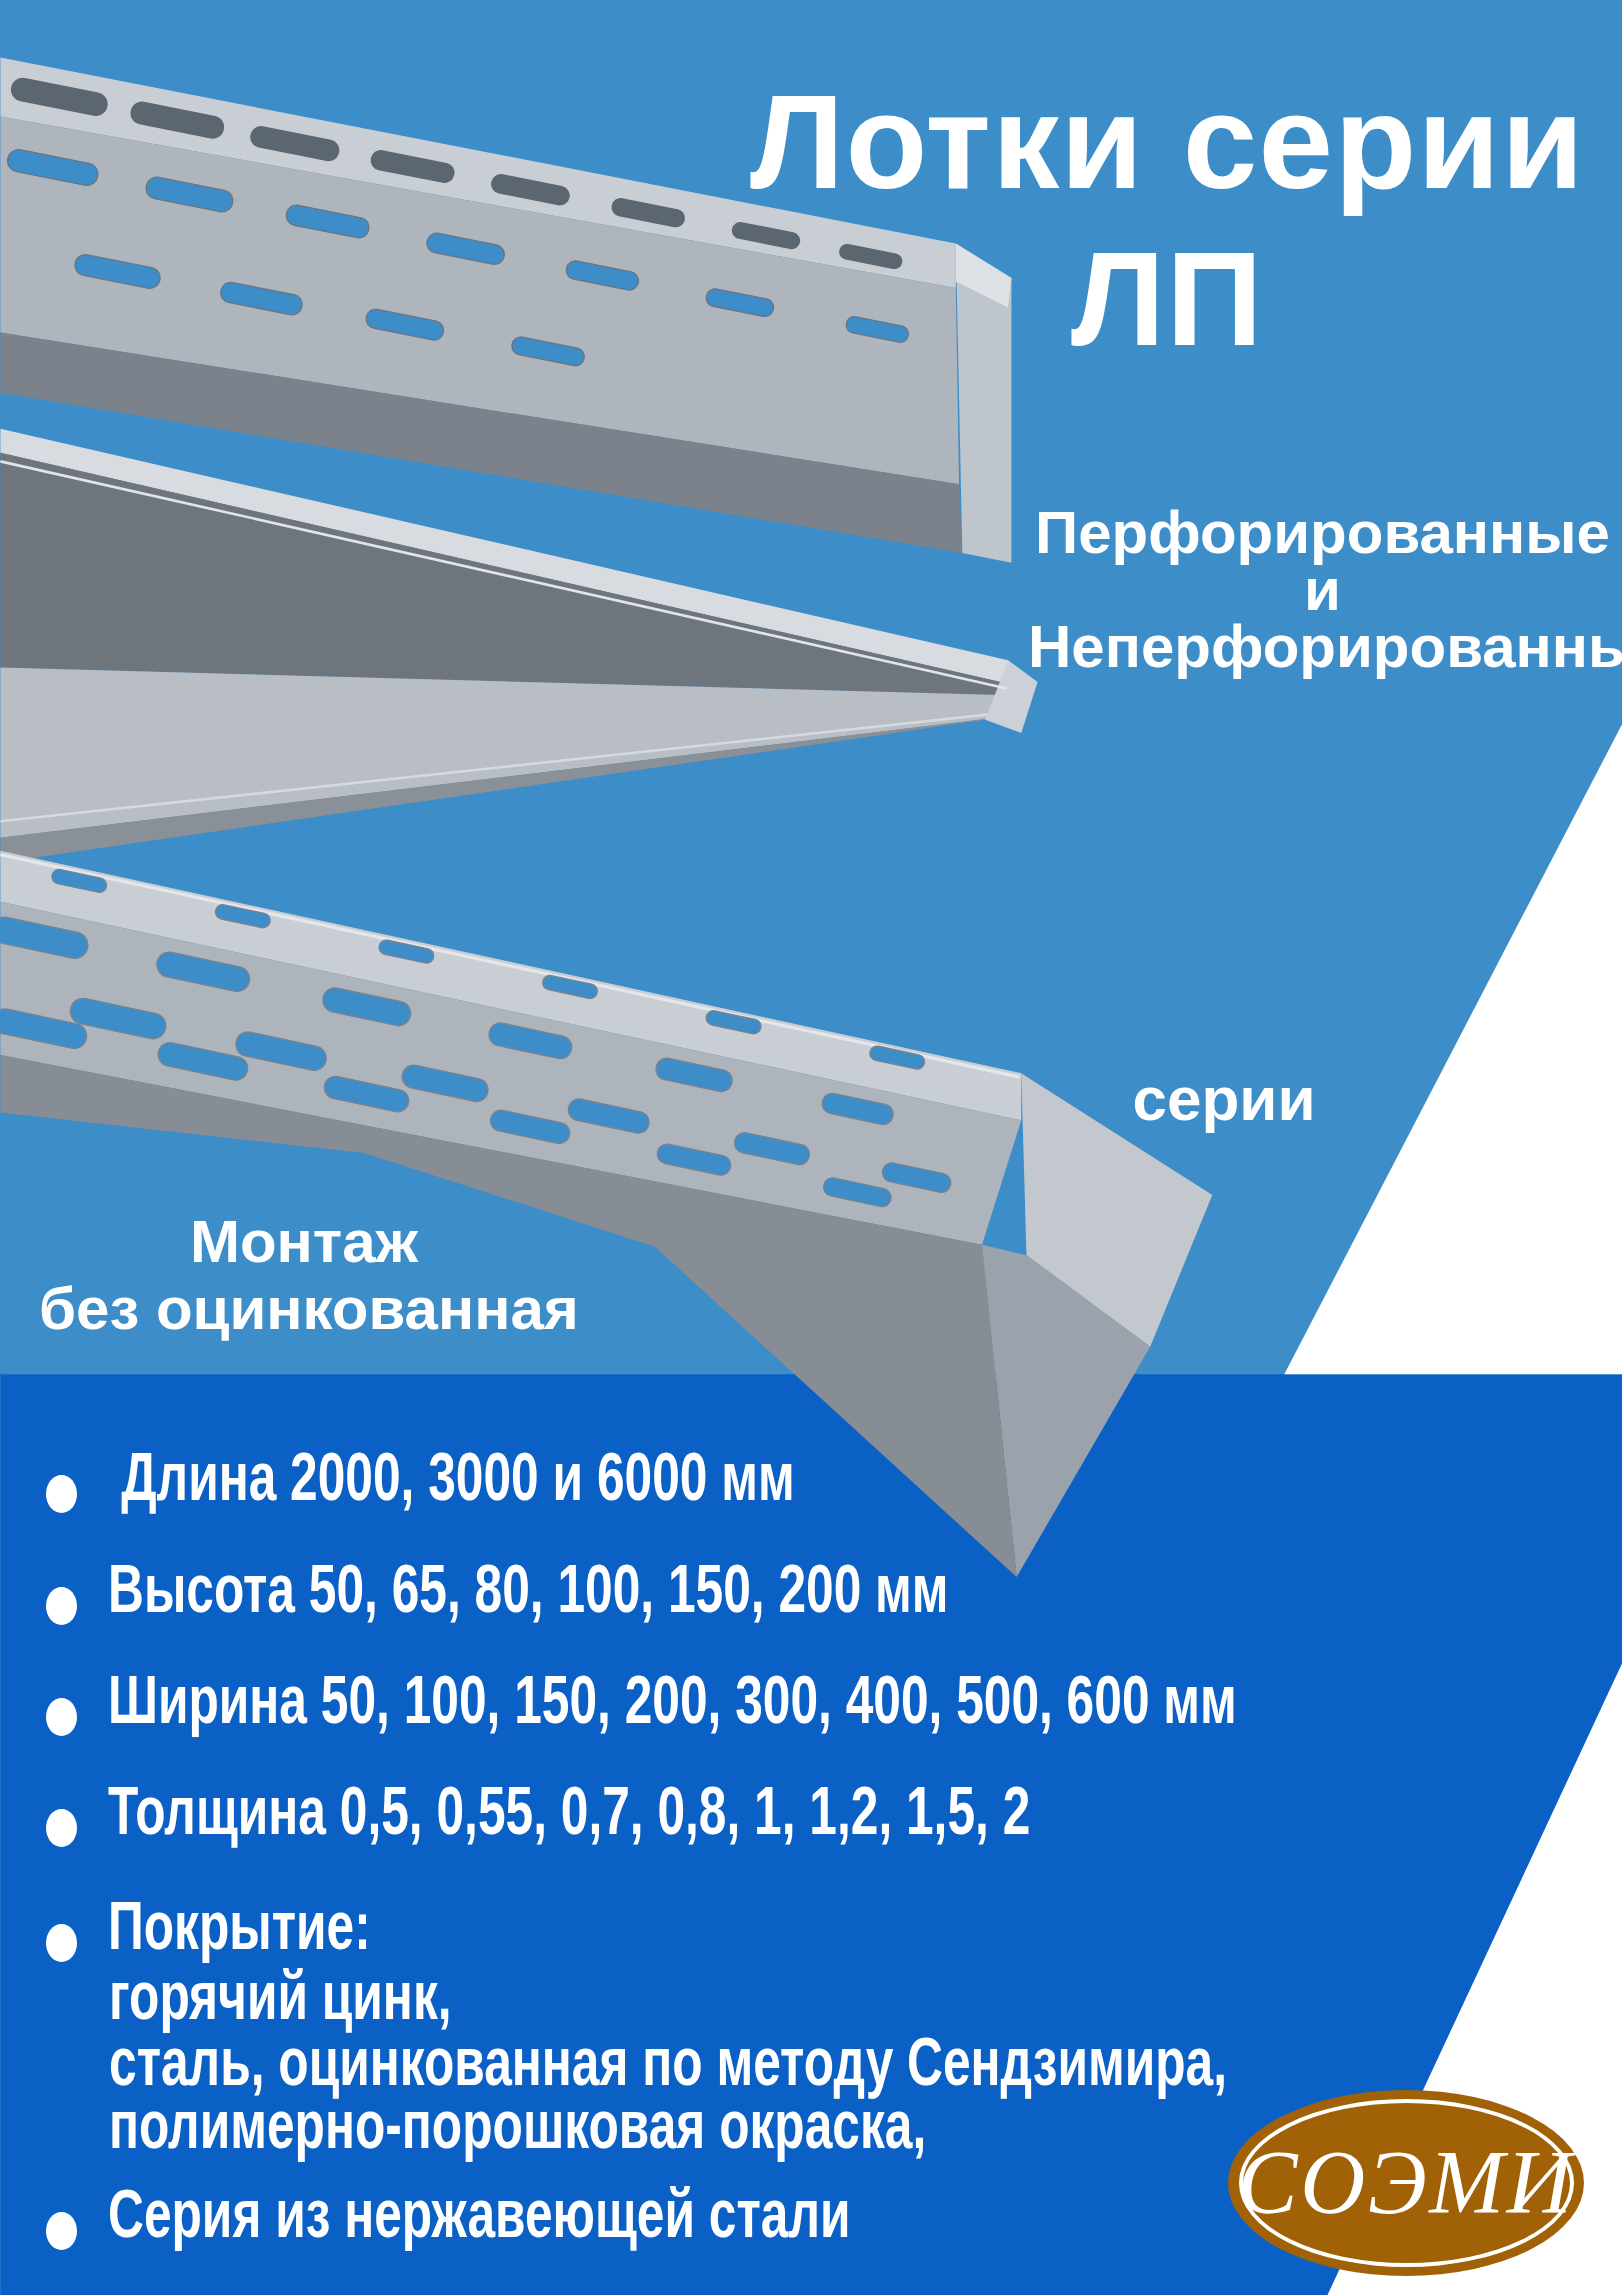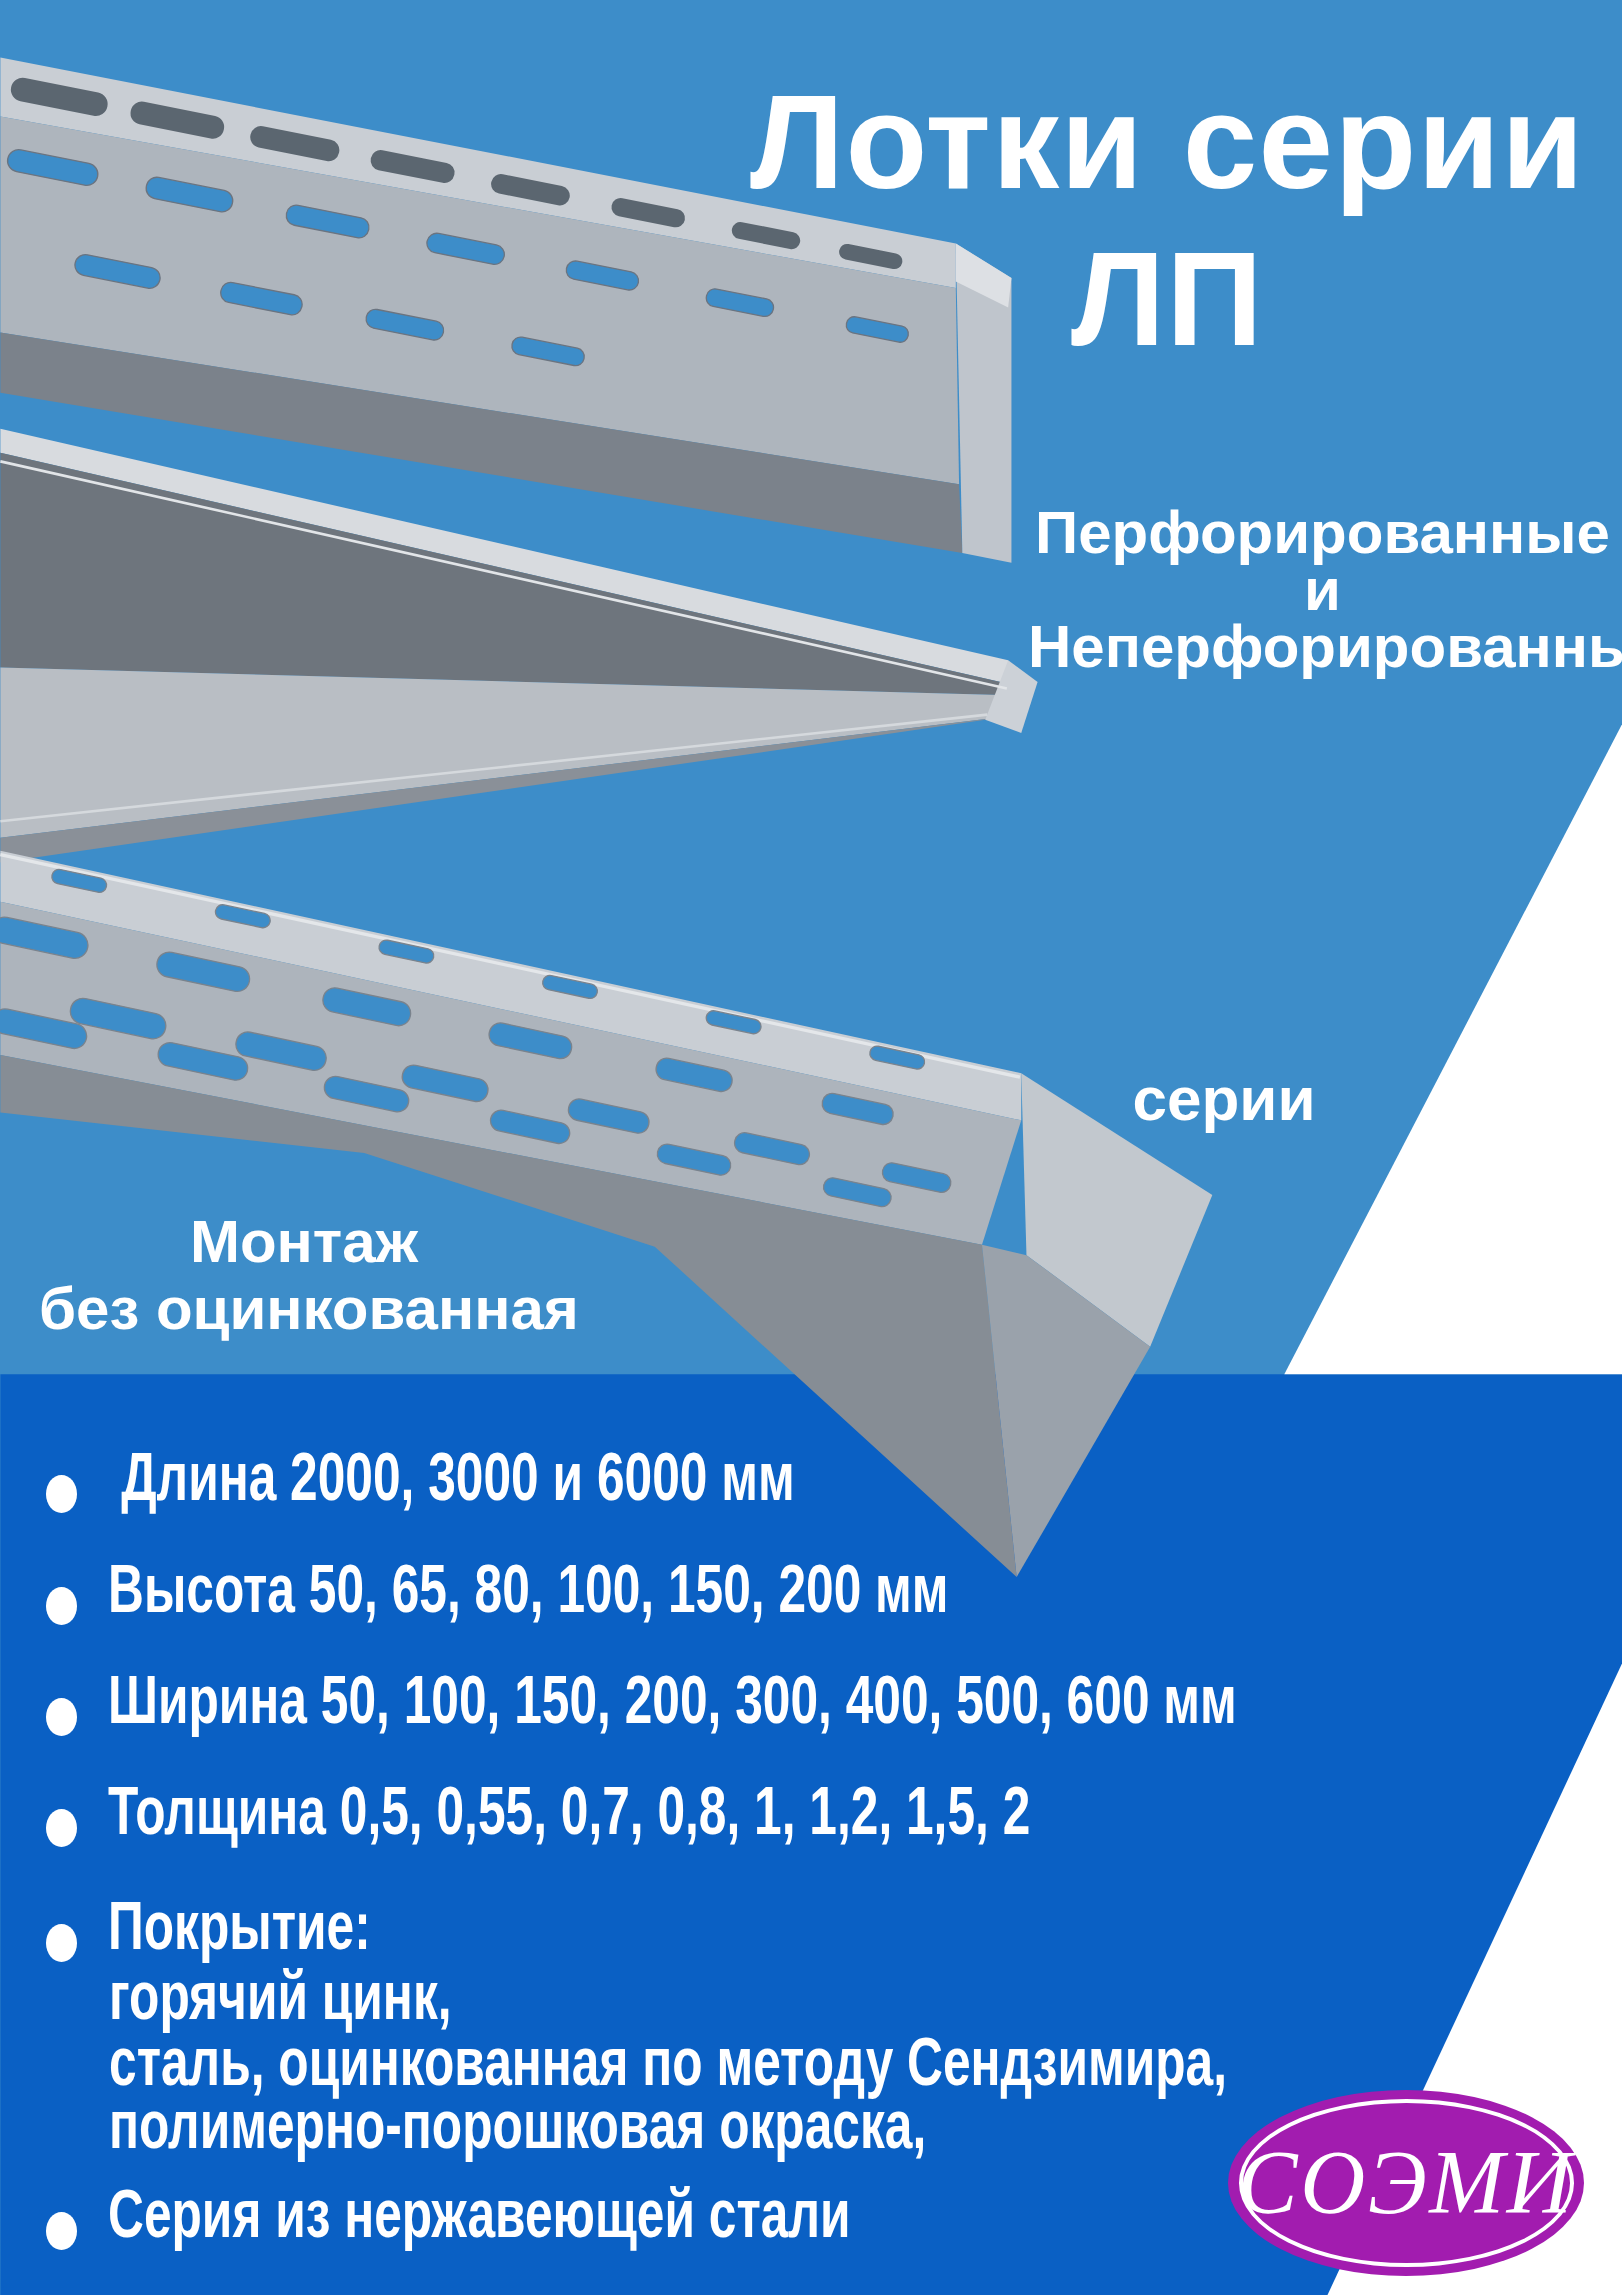--- a/index.html
+++ b/index.html
@@ -29,21 +29,21 @@
   .btext{
     color:#ffffff;font-weight:bold;font-size:69px;line-height:1.05;
     white-space:nowrap;display:inline-block;
     transform:scaleX(0.72);transform-origin:0 50%;
   }
   .subline{
     position:absolute;left:109px;z-index:5;
   }
   #logo{
     position:absolute;left:1228px;top:2090px;width:356px;height:186px;
-    border-radius:50%;background:#a21caf;z-index:6;
+    border-radius:50%;background:#a16207;z-index:6;
     display:flex;align-items:center;justify-content:center;
   }
   #logo .ring{
     position:absolute;left:10.5px;top:9.2px;right:10.5px;bottom:9.2px;
     border:4.6px solid #ffffff;border-radius:50%;
   }
   #logo .logotext{
     position:relative;color:#ffffff;
     font-family:"Liberation Serif",serif;font-style:italic;font-weight:500;
     font-size:90px;letter-spacing:2.6px;line-height:1;

